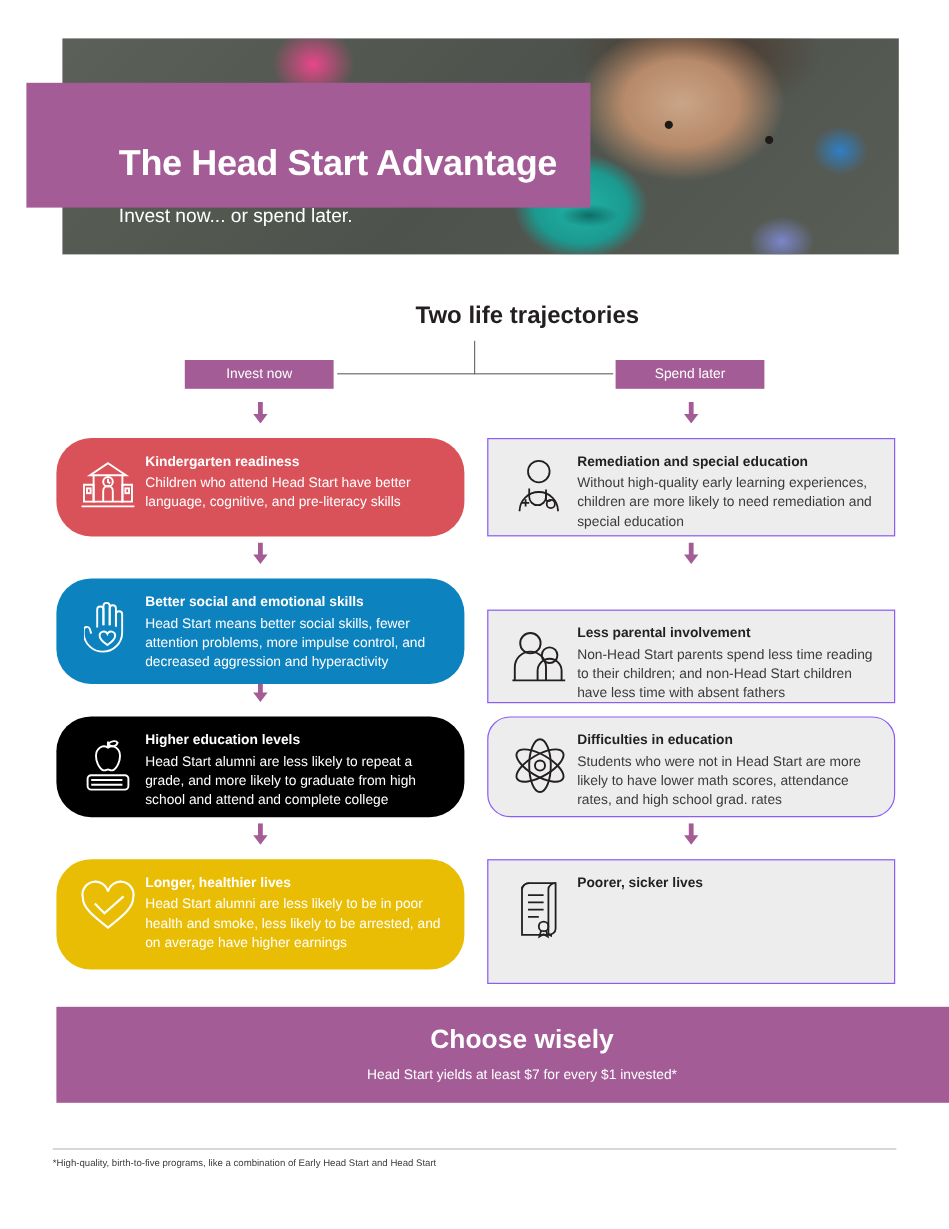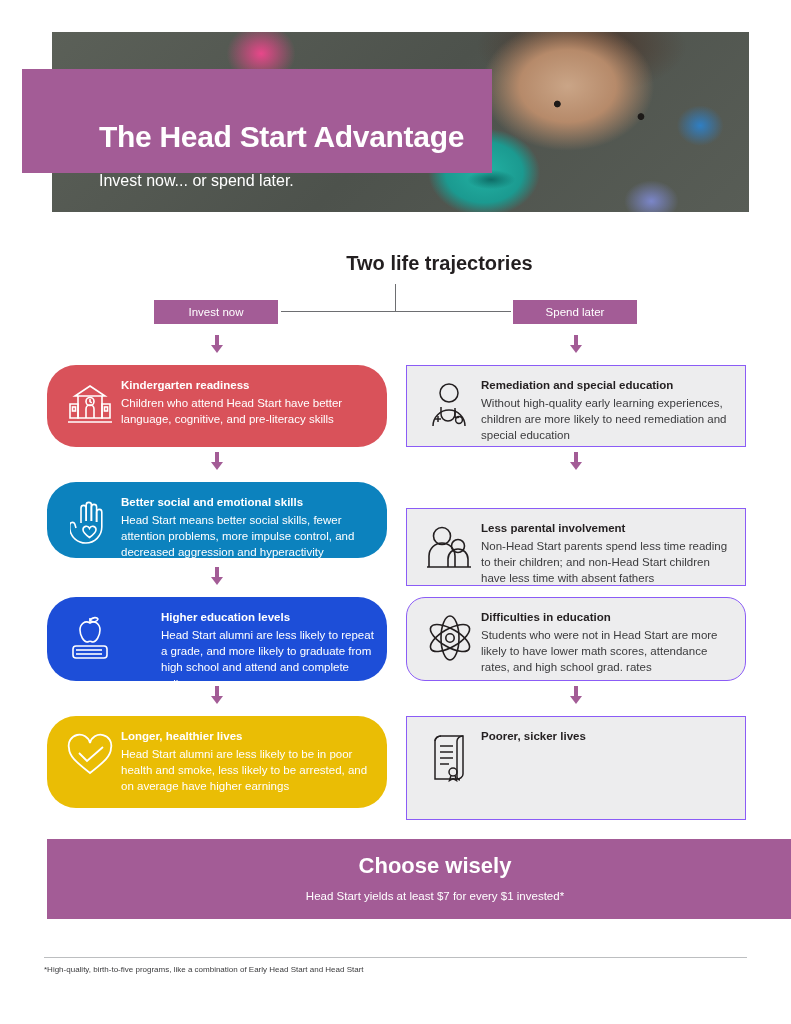--- a/index.html
+++ b/index.html
@@ -169,21 +169,21 @@
     line-height: 1.42;
     margin: 0;
   }
   .card-left .card-heading,
   .card-left .card-text { color: #ffffff; }
   .card-right .card-heading { color: #231f20; }
   .card-right .card-text { color: #3b3b3d; }
 
   .c-red    { background: #d9525a; }
   .c-blue   { background: #0c82be; }
-  .c-green  { background: #1d4ed8; gap: 40px; }
+  .c-green  { background: #000000; }
   .c-yellow { background: #eabd05; }
 
   
   .banner {
     position: absolute;
     left: 47px;
     top: 839px;
     width: 776px;
     height: 80px;
     background: #a35c96;
@@ -295,21 +295,21 @@
       <rect x="37.5" y="25" width="3" height="4"></rect>
       <path d="M1 40 h44"></path>
     </svg>
   </div>
   <div class="card-body">
     <p class="card-heading">Kindergarten readiness</p>
     <p class="card-text">Children who attend Head Start have better language, cognitive, and pre-literacy skills</p>
   </div>
 </div>
 
-<div class="card card-left c-blue" style="top:482px; height:76px;">
+<div class="card card-left c-blue" style="top:482px; height:88px;">
   <div class="card-icon">
     <svg width="40" height="46" viewBox="0 0 40 46" fill="none" stroke="#ffffff" stroke-width="1.6">
       <path d="M11 24 V9 a2.6 2.6 0 0 1 5.2 0 v13"></path>
       <path d="M16.2 22 V6 a2.6 2.6 0 0 1 5.2 0 v16"></path>
       <path d="M21.4 22 V8 a2.6 2.6 0 0 1 5.2 0 v15"></path>
       <path d="M26.6 23 V13 a2.6 2.6 0 0 1 5.2 0 v15 a16 16 0 0 1-16 16 a16 16 0 0 1-16-14 l0-4 a2.6 2.6 0 0 1 5-1 l1.2 4"></path>
       <path d="M19.5 38.5 c-4-3-6.5-5-6.5-7.8 a3.4 3.4 0 0 1 6.5-1.4 a3.4 3.4 0 0 1 6.5 1.4 c0 2.8-2.5 4.8-6.5 7.8 z"></path>
     </svg>
   </div>
   <div class="card-body">

